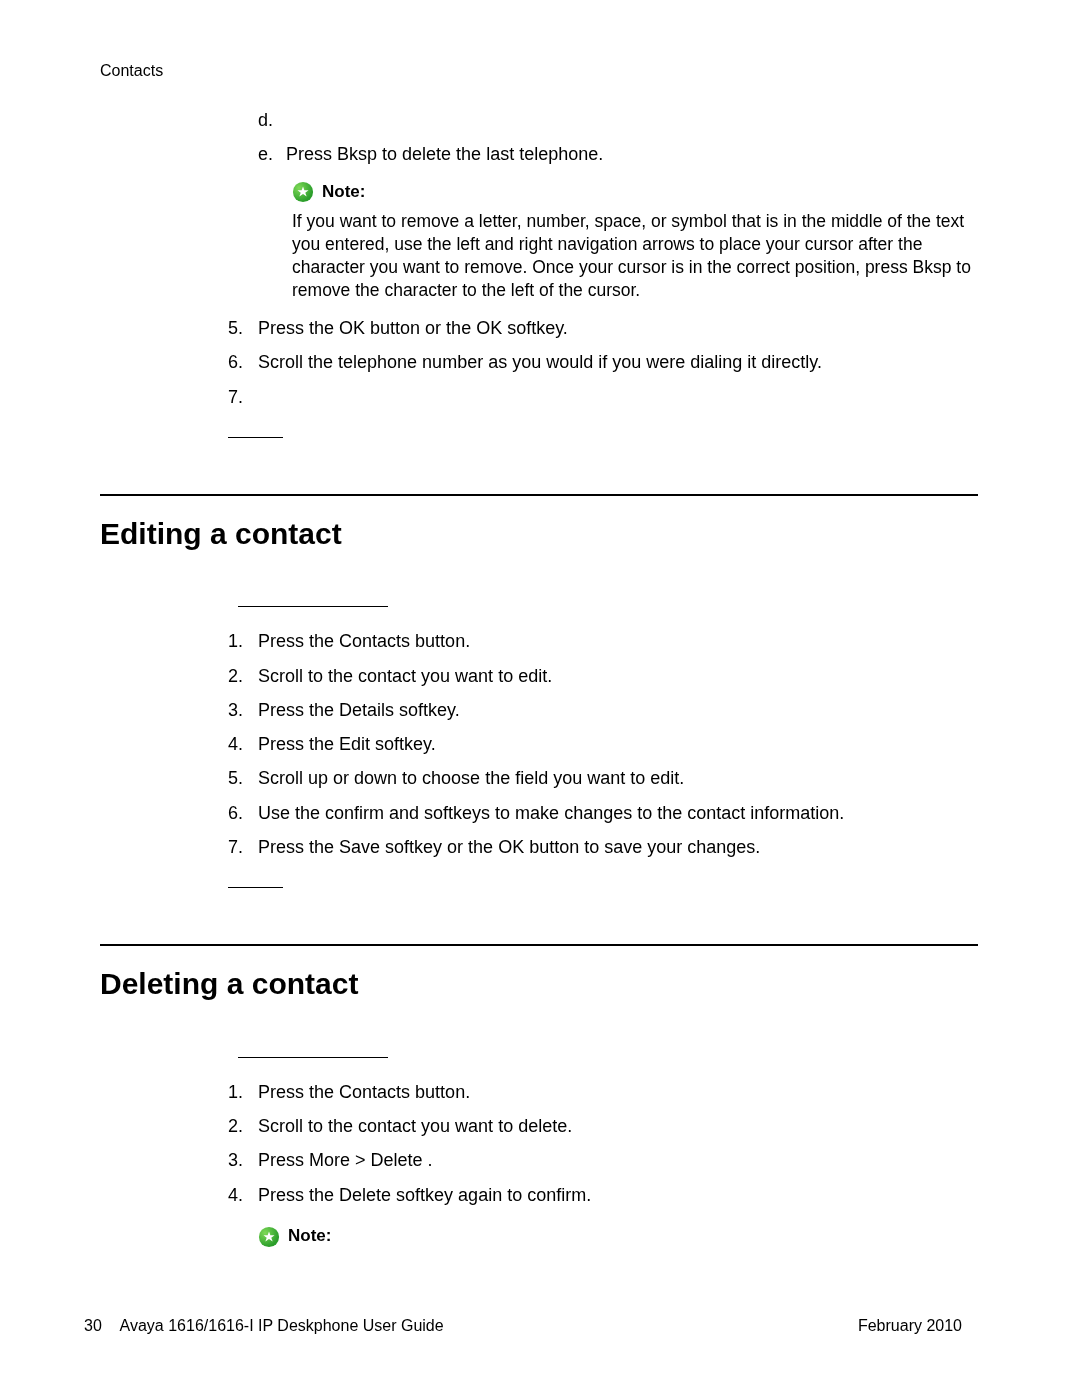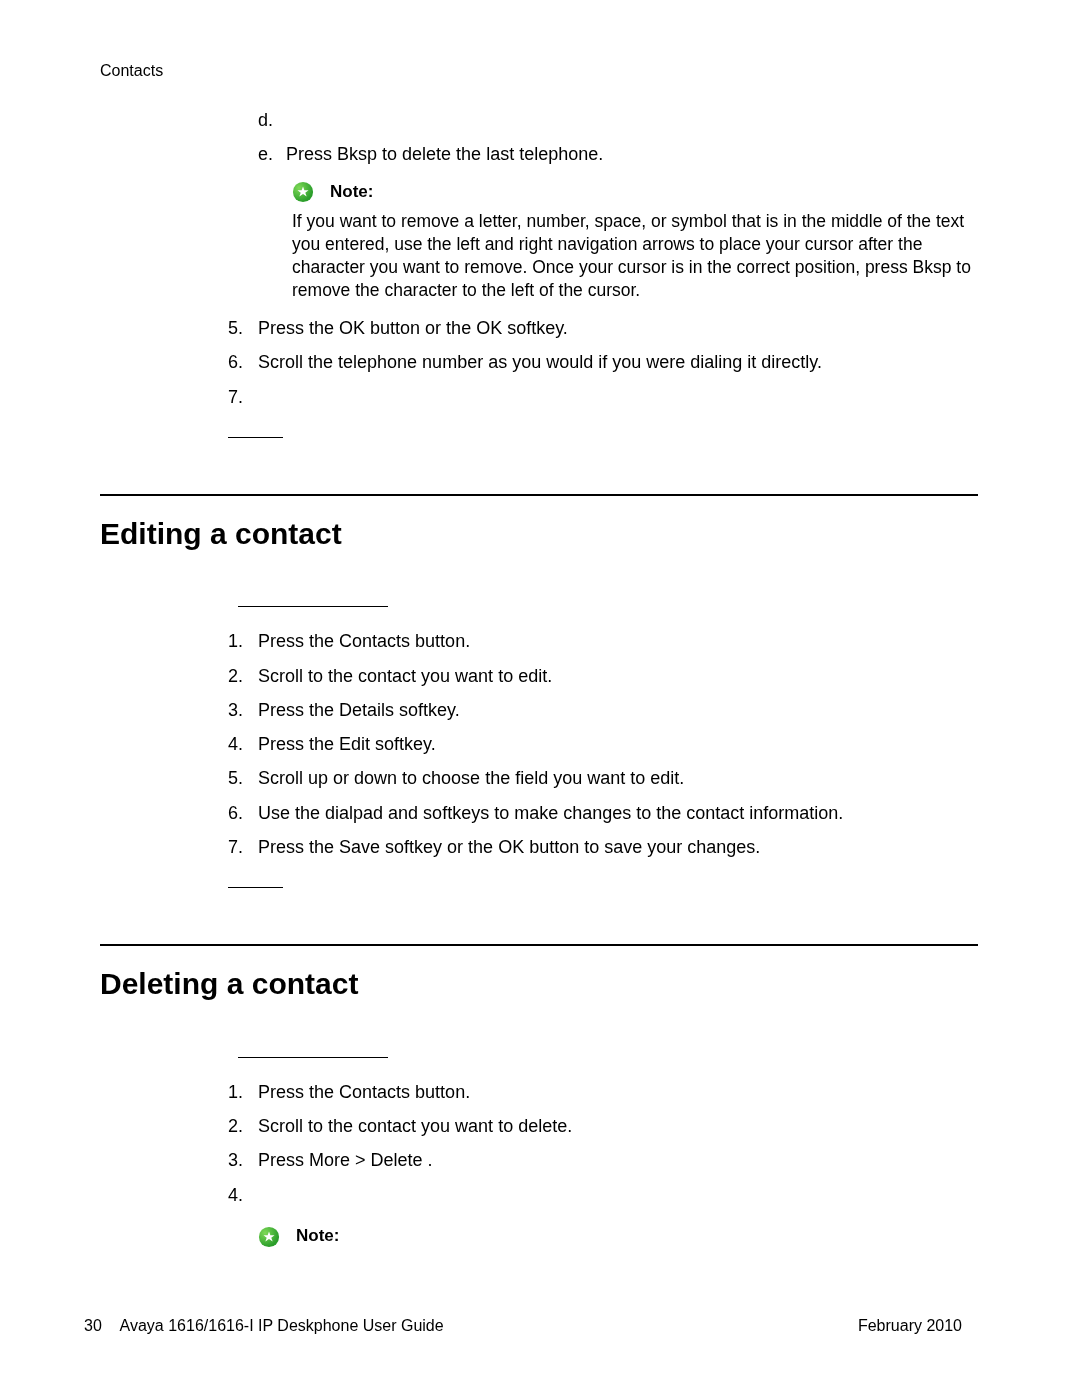--- a/index.html
+++ b/index.html
@@ -37,21 +37,21 @@
     flex-shrink: 0;
   }
   .note-block {
     margin-left: 192px;
     margin-top: 14px;
     margin-bottom: 14px;
   }
   .note-header {
     display: flex;
     align-items: center;
-    gap: 16px;
+    gap: 8px;
     margin-bottom: 6px;
   }
   .note-icon {
     width: 22px;
     height: 22px;
     flex-shrink: 0;
   }
   .note-label {
     font-weight: bold;
     font-size: 17px;
@@ -182,21 +182,21 @@
     <div class="num-item">
       <span class="marker">4.</span>
       <span><span>Press the </span><b>Edit</b><span> softkey.</span></span>
     </div>
     <div class="num-item">
       <span class="marker">5.</span>
       <span><span>Scroll up or down to choose the field you want to edit.</span></span>
     </div>
     <div class="num-item">
       <span class="marker">6.</span>
-      <span><span>Use the dialpad and softkeys to make changes to the contact information.</span></span>
+      <span><span>Use the confirm and softkeys to make changes to the contact information.</span></span>
     </div>
     <div class="num-item">
       <span class="marker">7.</span>
       <span><span>Press the </span><b>Save</b><span> softkey or the </span><b>OK</b><span> button to save your changes.</span></span>
     </div>
   </div>
 
   <hr class="short-rule">
 
   <hr class="section-rule">
@@ -211,20 +211,21 @@
     <div class="num-item">
       <span class="marker">2.</span>
       <span><span>Scroll to the contact you want to delete.</span></span>
     </div>
     <div class="num-item">
       <span class="marker">3.</span>
       <span><span>Press </span><b>More</b><span> &gt; </span><b>Delete</b><span> .</span></span>
     </div>
     <div class="num-item">
       <span class="marker">4.</span>
+      <span><span>Press the </span><b>Delete</b><span> softkey again to confirm.</span></span>
     </div>
   </div>
 
   <div class="note-block-outer">
     <div class="note-header">
       <svg class="note-icon" viewBox="0 0 24 24">
         <circle cx="12" cy="12" r="11" fill="url(#g1)"></circle>
         <path d="M12 6 L13.5 10 L18 10 L14.5 12.8 L16 17 L12 14.3 L8 17 L9.5 12.8 L6 10 L10.5 10 Z" fill="#fff"></path>
       </svg>
       <span class="note-label">Note:</span>

